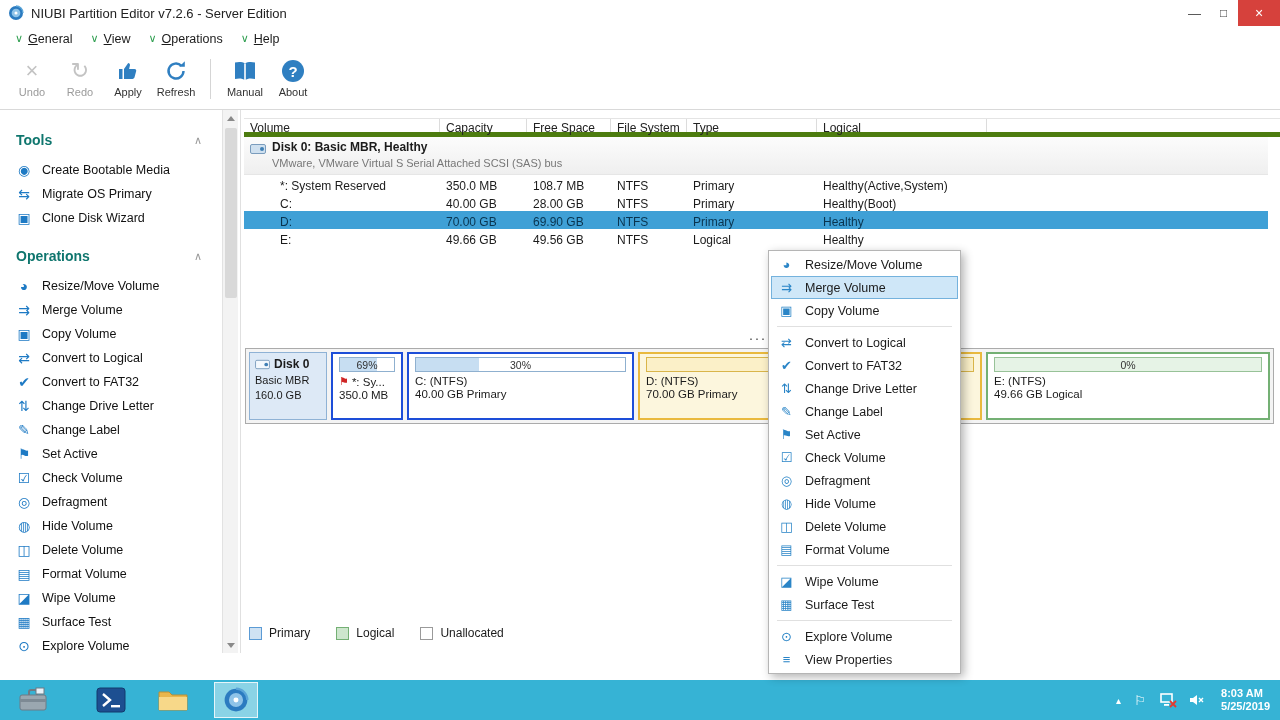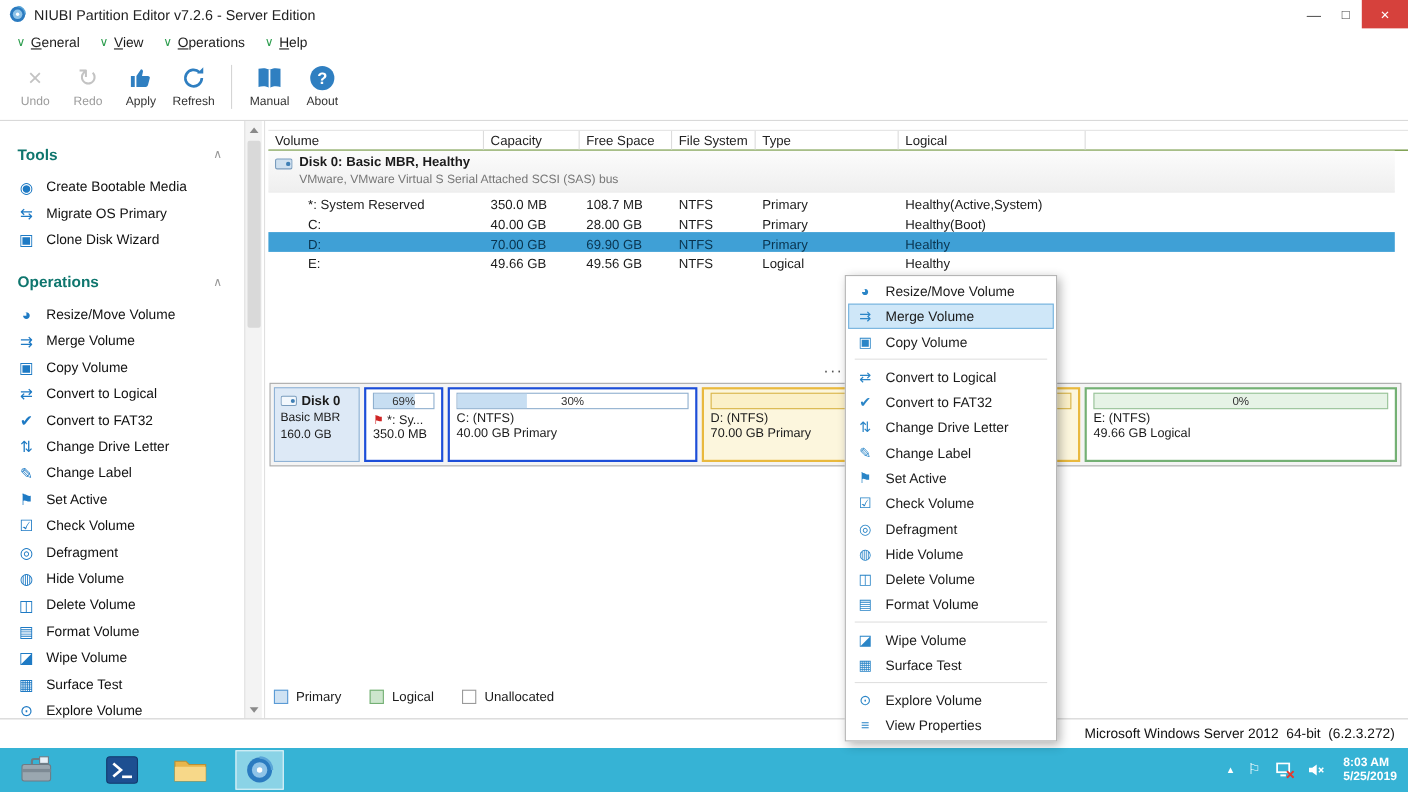--- a/index.html
+++ b/index.html
@@ -46,21 +46,21 @@
   .side-scrollbar{position:absolute;top:110px;left:222px;width:16px;height:543px;background:#f3f3f3;border-left:1px solid #e2e2e2;}
   .sb-btn{position:absolute;left:0;width:15px;height:16px;display:flex;align-items:center;justify-content:center;}
   .sb-btn.top{top:0;}
   .sb-btn.bottom{bottom:0;}
   .tri-up{width:0;height:0;border-left:4px solid transparent;border-right:4px solid transparent;border-bottom:5px solid #8a8a8a;}
   .tri-down{width:0;height:0;border-left:4px solid transparent;border-right:4px solid transparent;border-top:5px solid #8a8a8a;}
   .sb-thumb{position:absolute;left:2px;top:18px;width:12px;height:170px;background:#d9d9d9;border-radius:2px;}
 
   
   .main{position:absolute;top:110px;left:240px;width:1040px;height:543px;background:#fff;border-left:1px solid #e0e0e0;}
-  .vt-header{position:absolute;top:8px;left:3px;right:0;height:19px;display:flex;border-top:1px solid #e4e4e4;border-bottom:1px solid #4d7c0f;}
+  .vt-header{position:absolute;top:8px;left:3px;right:0;height:19px;display:flex;border-top:1px solid #e4e4e4;border-bottom:5px solid #4d7c0f;}
   .vt-h{padding:2px 6px;font-size:12px;color:#222;border-right:1px solid #dcdcdc;white-space:nowrap;}
   .w-vol{width:196px}.w-cap{width:87px}.w-free{width:84px}.w-fs{width:76px}.w-type{width:130px}.w-status{width:170px}
   .vt-h.rest{flex:1;border-right:none}
   .vt-body{position:absolute;top:27px;left:3px;right:12px;}
   .vt-group{height:38px;display:flex;align-items:flex-start;padding:3px 0 0 6px;background:linear-gradient(#fcfcfc,#efefef);border-bottom:1px solid #e6e6e6;}
   .disk-ico{margin:2px 6px 0 0;flex:none;}
   .grp-title{font-weight:bold;font-size:12px;}
   .grp-sub{font-size:11px;color:#777;margin-top:3px;}
   .vt-row{height:18px;display:flex;align-items:flex-end;}
   .vt-row .c{padding:0 6px;white-space:nowrap;overflow:hidden;}
@@ -430,23 +430,20 @@
         <span class="swatch logical"></span>
         <span>Logical</span>
       </div>
       <div class="leg">
         <span class="swatch unalloc"></span>
         <span>Unallocated</span>
       </div>
     </div>
   </div>
 
-  <div class="statusbar">
-    <span>Microsoft Windows Server 2012  64-bit  (6.2.3.272)</span>
-  </div>
 
   <div class="taskbar">
     <div class="tb-left">
       <div class="tb-btn first">
         <svg width="30" height="28" viewBox="0 0 30 28">
           <path d="M11 9V6a2 2 0 0 1 2-2h4a2 2 0 0 1 2 2v3" fill="none" stroke="#6e7b85" stroke-width="2"></path>
           <rect x="2" y="9" width="26" height="15" rx="2" fill="#9aa7b0" stroke="#6e7b85"></rect>
           <rect x="2" y="13" width="26" height="3" fill="#7d8a94"></rect>
           <rect x="18" y="2" width="8" height="6" fill="#e8f1f8" stroke="#6e7b85"></rect>
         </svg>

